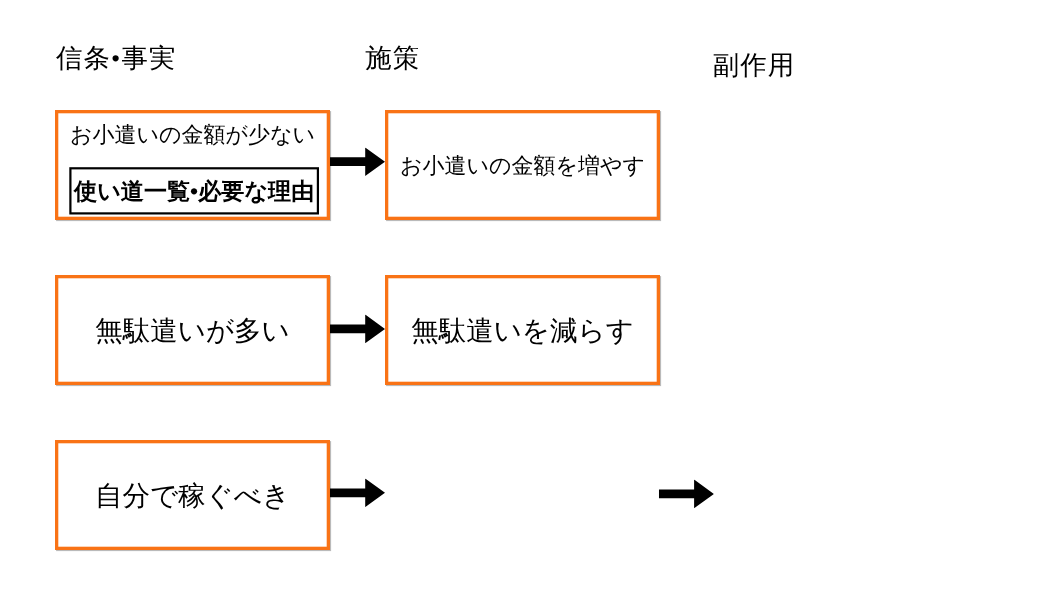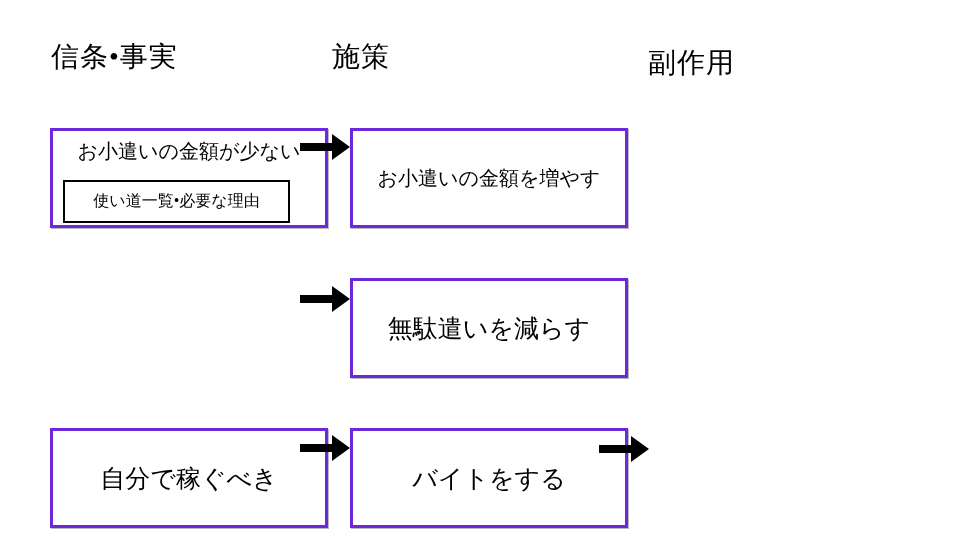--- a/index.html
+++ b/index.html
@@ -6,33 +6,32 @@
   .stage{
     position:relative;
     width:960px;height:540px;
     background:#ffffff;
     color:#000000;
     font-family:"Liberation Serif","DejaVu Serif",serif;
     overflow:hidden;
   }
   .hdr{
     position:absolute;
-    font-size:28px;
+    font-size:24px;
     line-height:1.15;
     white-space:nowrap;
     letter-spacing:1px;
   }
   .box{
     position:absolute;
-    width:278px;height:100px;
-    border:3px solid #6d28d9;
+    width:250px;height:100px;
+    border:3px solid #f97316;
     background:#ffffff;
     box-sizing:border-box;
     box-shadow:1px 1px 0 rgba(130,130,130,.55);
-    margin-top:28px;
   }
   .center{
     display:flex;
     align-items:center;
     justify-content:center;
     text-align:center;
   }
   .s20{font-size:20px;}
   .s25{font-size:25px;}
   .box-title{
@@ -43,22 +42,23 @@
     line-height:1.2;
     white-space:nowrap;
   }
   .inner-box{
     position:absolute;
     left:10px;top:49px;
     width:227px;height:43px;
     border:2px solid #000000;
     box-sizing:border-box;
     display:flex;align-items:center;justify-content:center;
-    font-size:16px;
+    font-size:21px;
     white-space:nowrap;
+    font-weight:bold;
   }
   .arrow{
     position:absolute;
     fill:#000000;
   }
 </style>
 </head>
 <body>
 
 <div class="stage">
@@ -75,39 +75,39 @@
   </div>
 
   <svg class="arrow" style="left:300px;top:134px" width="50" height="26" viewBox="0 0 50 26">
     <polygon points="0,9 32,9 32,0 50,13 32,26 32,17 0,17"></polygon>
   </svg>
 
   <div class="box center s20" style="left:350px;top:100px">
     <span>お小遣いの金額を増やす</span>
   </div>
 
+  <div class="box center s25" style="left:50px;top:250px">
+    <span>無駄遣いが多い</span>
+  </div>
 
   <svg class="arrow" style="left:300px;top:286px" width="50" height="26" viewBox="0 0 50 26">
     <polygon points="0,9 32,9 32,0 50,13 32,26 32,17 0,17"></polygon>
   </svg>
 
   <div class="box center s25" style="left:50px;top:400px">
     <span>自分で稼ぐべき</span>
   </div>
 
   <div class="box center s25" style="left:350px;top:250px">
     <span>無駄遣いを減らす</span>
   </div>
 
   <svg class="arrow" style="left:300px;top:435px" width="50" height="26" viewBox="0 0 50 26">
     <polygon points="0,9 32,9 32,0 50,13 32,26 32,17 0,17"></polygon>
   </svg>
 
-  <div class="box center s25" style="left:350px;top:400px">
-    <span>バイトをする</span>
-  </div>
 
   <svg class="arrow" style="left:599px;top:436px" width="50" height="26" viewBox="0 0 50 26">
     <polygon points="0,9 32,9 32,0 50,13 32,26 32,17 0,17"></polygon>
   </svg>
 
 
 </div>
 
 </body></html>

